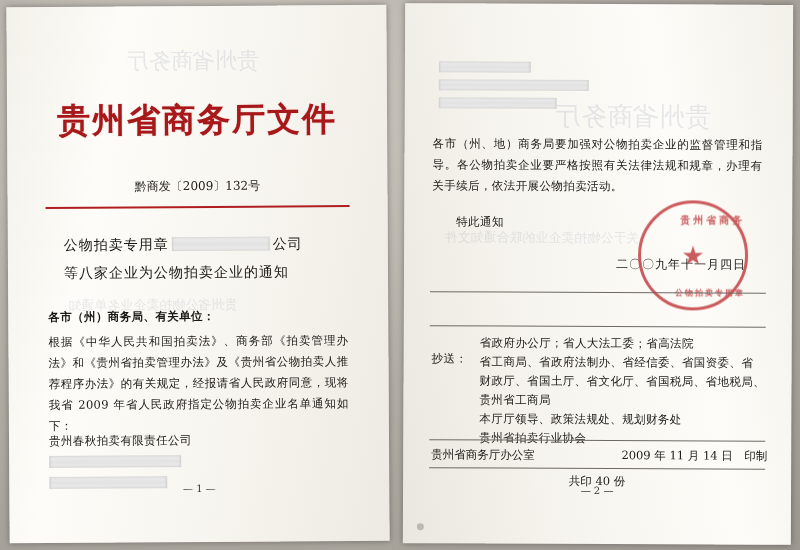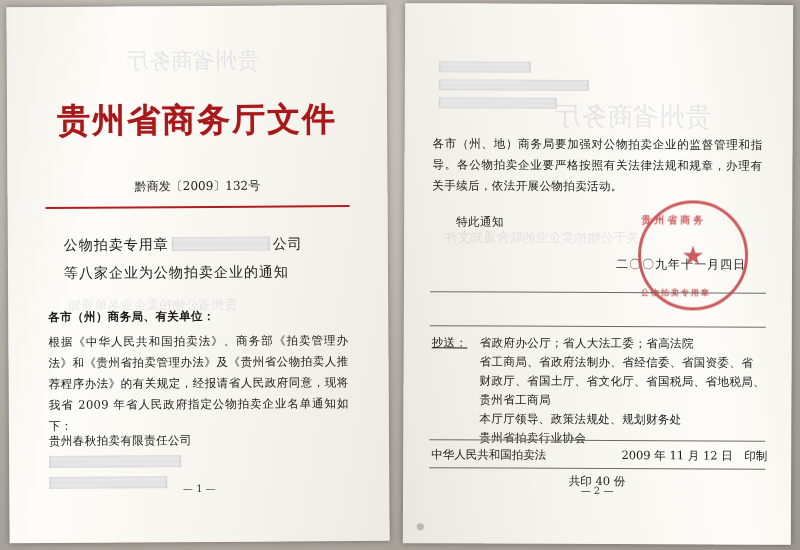--- a/index.html
+++ b/index.html
@@ -186,21 +186,21 @@
     left: 50%;
     top: 50%;
     transform: translate(-50%,-50%);
     font-size: 26px;
     line-height: 1;
   }
   .seal .seal-arc-top,
   .seal .seal-arc-bottom {
     position: absolute;
     left: 0; width: 100%;
-    text-align: left;
+    text-align: right;
     font-size: 10px;
     letter-spacing: 3px;
     font-family: Liberation Sans, sans-serif;
     font-weight: bold;
   }
   .seal .seal-arc-top { top: 10px; }
   .seal .seal-arc-bottom { bottom: 9px; font-size: 8px; letter-spacing: 2px; }
   .sep-line {
     position: absolute;
     left: 26px;
@@ -211,21 +211,21 @@
   .r-meta {
     position: absolute;
     left: 28px;
     font-size: 11.5px;
     line-height: 19px;
     color: #1b1916;
     font-family: "DejaVu Serif", serif;
     letter-spacing: 0.4px;
   }
   .keywords { top: 300px; }
-  .copies-label { top: 330px; text-decoration: underline; }
+  .copies-label { top: 346px; }
   .copies-body {
     position: absolute;
     left: 76px;
     top: 330px;
     width: 290px;
     font-size: 11.5px;
     line-height: 19px;
     color: #1b1916;
     font-family: "DejaVu Serif", serif;
     letter-spacing: 0.4px;
@@ -342,22 +342,22 @@
         <div>省工商局、省政府法制办、省经信委、省国资委、省</div>
         <div>财政厅、省国土厅、省文化厅、省国税局、省地税局、</div>
         <div>贵州省工商局</div>
         <div>本厅厅领导、政策法规处、规划财务处</div>
         <div>贵州省拍卖行业协会</div>
       </div>
 
       <div class="sep-line" style="top:436px;"></div>
 
       <div class="footer-row">
-        <span>中华人民共和国拍卖法</span>
-        <span>2009 年 11 月 12 日　印制</span>
+        <span>贵州省商务厅办公室</span>
+        <span>2009 年 11 月 14 日　印制</span>
       </div>
 
       <div class="sep-line" style="top:464px;"></div>
 
       <div class="print-count">共印 40 份</div>
 
       <div class="page-num-right">— 2 —</div>
 
       <div class="punch-hole"></div>
     </div>

